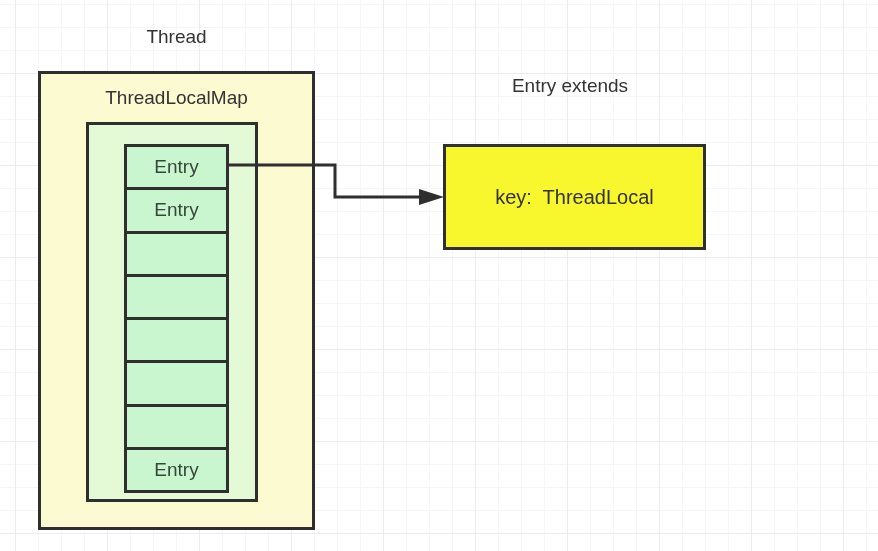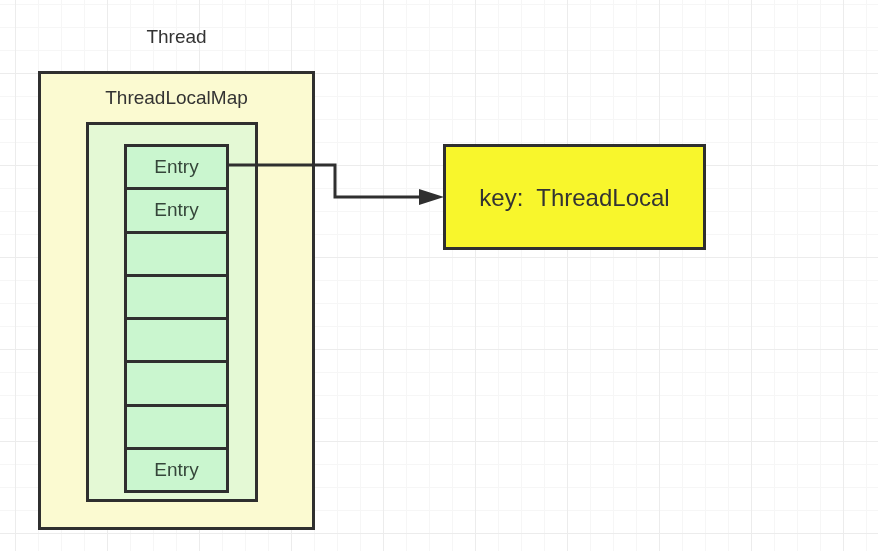--- a/index.html
+++ b/index.html
@@ -66,21 +66,21 @@
   }
   .heading{
     position:absolute;left:394px;top:74px;width:352px;
     text-align:center;font-size:19px;line-height:24px;color:var(--text);
   }
   .kv-box{
     position:absolute;left:443px;top:144px;width:263px;height:106px;
     background:var(--detail-fill);
     border:3px solid var(--stroke);
     display:flex;flex-direction:row;align-items:center;justify-content:center;
-    font-size:24px;line-height:25px;color:var(--text);
+    font-size:20px;line-height:25px;color:var(--text);
   }
   .kv-line{white-space:pre;}
   .arrow-overlay{
     position:absolute;left:0;top:0;width:878px;height:551px;
     pointer-events:none;
   }
 </style>
 </head>
 <body>
 
@@ -98,20 +98,21 @@
     <div class="entry-cell">Entry</div>
     <div class="entry-cell"></div>
     <div class="entry-cell"></div>
     <div class="entry-cell"></div>
     <div class="entry-cell"></div>
     <div class="entry-cell"></div>
     <div class="entry-cell">Entry</div>
   </div>
 
   <div class="heading">
+    <div>Entry extends</div>
   </div>
 
   <div class="kv-box">
     <div class="kv-line">key:  ThreadLocal</div>
   </div>
 
   <svg class="arrow-overlay" width="878" height="551" viewBox="0 0 878 551" xmlns="http://www.w3.org/2000/svg">
     <path d="M229 165 H335 V197 H420" fill="none" stroke="var(--stroke)" stroke-width="3"></path>
     <polygon points="419,189 444,197 419,205" fill="var(--stroke)"></polygon>
   </svg>

